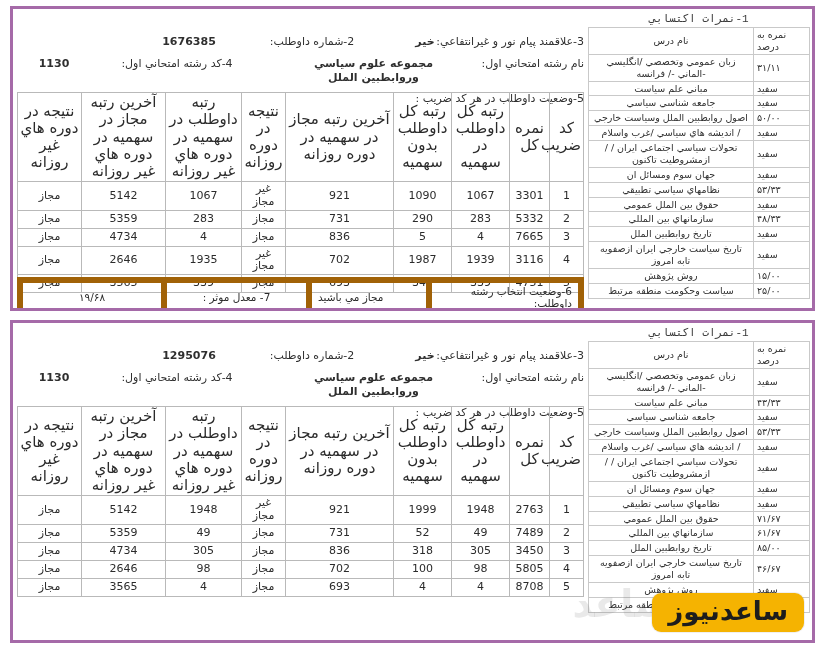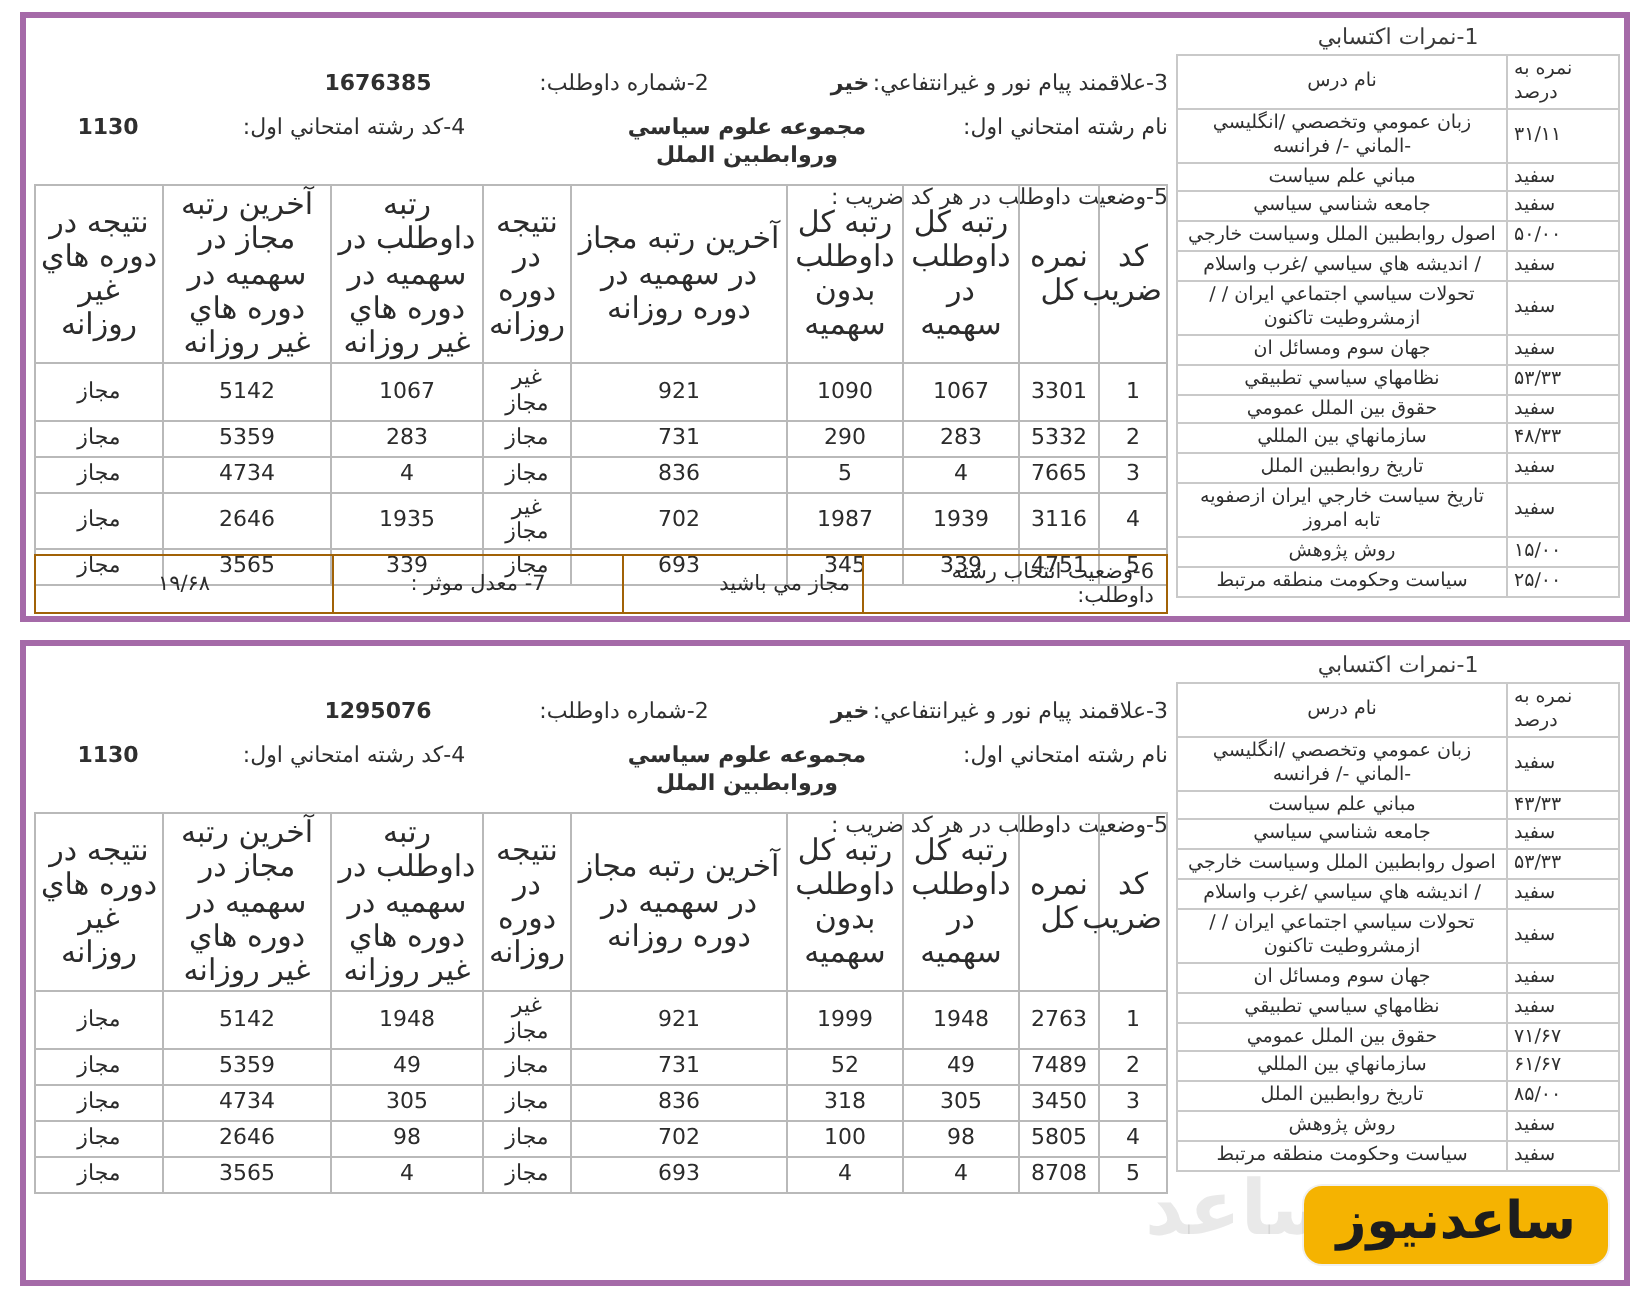--- a/index.html
+++ b/index.html
@@ -43,20 +43,21 @@
     right: 2px;
     width: 222px;
   }
   .courses-title {
     text-align: center;
     font-size: 11px;
     color: #3a3a3a;
     padding: 1px 0 2px 0;
     letter-spacing: 0;
     direction: rtl;
+    font-family: Liberation Mono, monospace;
   }
   table.courses {
     width: 100%;
     border-collapse: collapse;
     table-layout: fixed;
     direction: rtl;
   }
   table.courses td, table.courses th {
     border: 1px solid #c9c9c9;
     font-size: 9.5px;
@@ -129,29 +130,29 @@
     left: 4px;
   }
   #panel-1 .footer-wrap { top: 268px; }
   table.footer {
     width: 100%;
     border-collapse: collapse;
     table-layout: fixed;
     direction: rtl;
   }
   table.footer td {
-    border: 1px solid #a16207;
+    border: 6px solid #a16207;
     font-size: 10.5px;
     color: #2b2b2b;
     padding: 2px 6px;
     height: 19px;
     font-weight: normal;
   }
   .f-lbl    { width: 152px; text-align: right; }
-  .f-status { width: 120px; text-align: right; color: #d63b2f; }
+  .f-status { width: 120px; text-align: left; color: #d63b2f; }
   .f-avgl   { width: 145px; text-align: center; }
   .f-avgv   { text-align: center; }
 
   
   #watermark {
     position: absolute;
     right: 8px;
     bottom: 8px;
     background: #f5b301;
     color: #1d1d1d;
@@ -412,20 +413,24 @@
               </tr>
               <tr>
                 <td class="c-score">۶۱/۶۷</td>
                 <td class="c-name">سازمانهاي بين المللي</td>
               </tr>
               <tr>
                 <td class="c-score">۸۵/۰۰</td>
                 <td class="c-name">تاريخ روابطبين الملل</td>
               </tr>
               <tr>
+                <td class="c-score">۴۶/۶۷</td>
+                <td class="c-name">تاريخ سياست خارجي ايران ازصفويه تابه امروز</td>
+              </tr>
+              <tr>
                 <td class="c-score">سفيد</td>
                 <td class="c-name">روش پژوهش</td>
               </tr>
               <tr>
                 <td class="c-score">سفيد</td>
                 <td class="c-name">سياست وحكومت منطقه مرتبط</td>
               </tr>
             </tbody>
         </table>
       </div>

